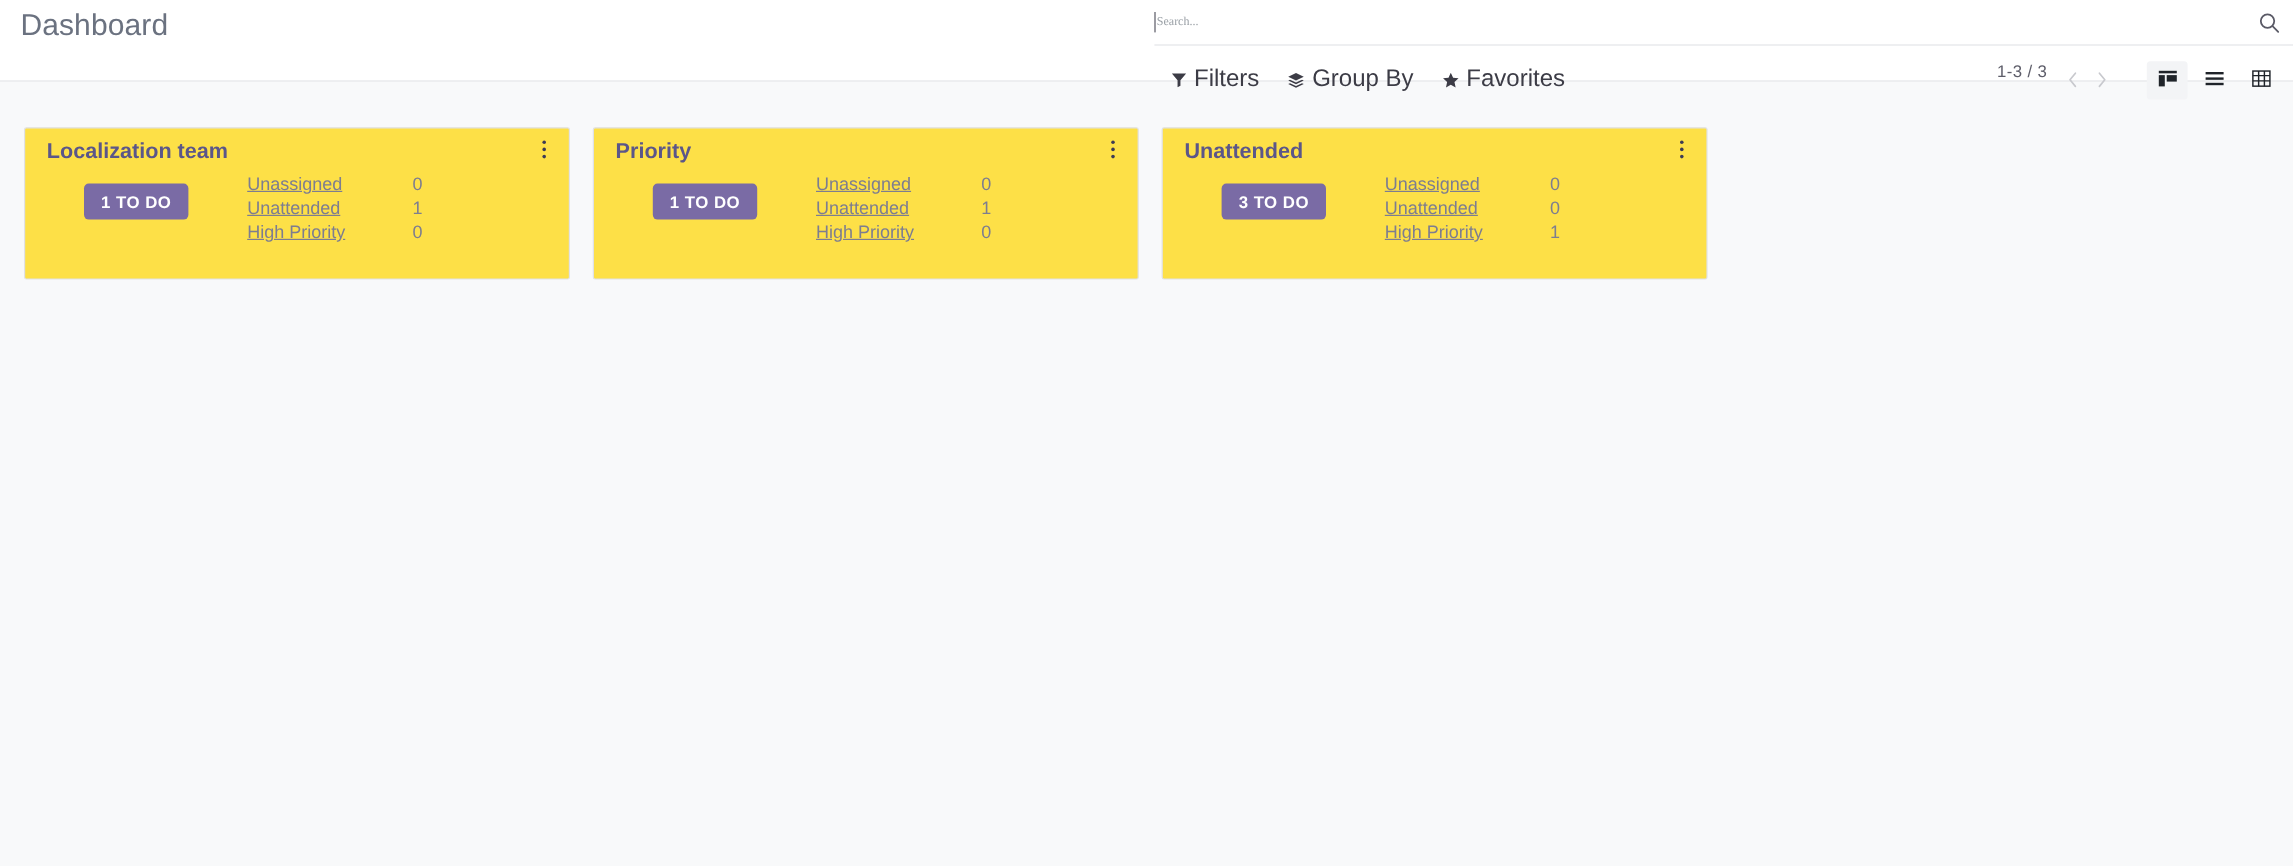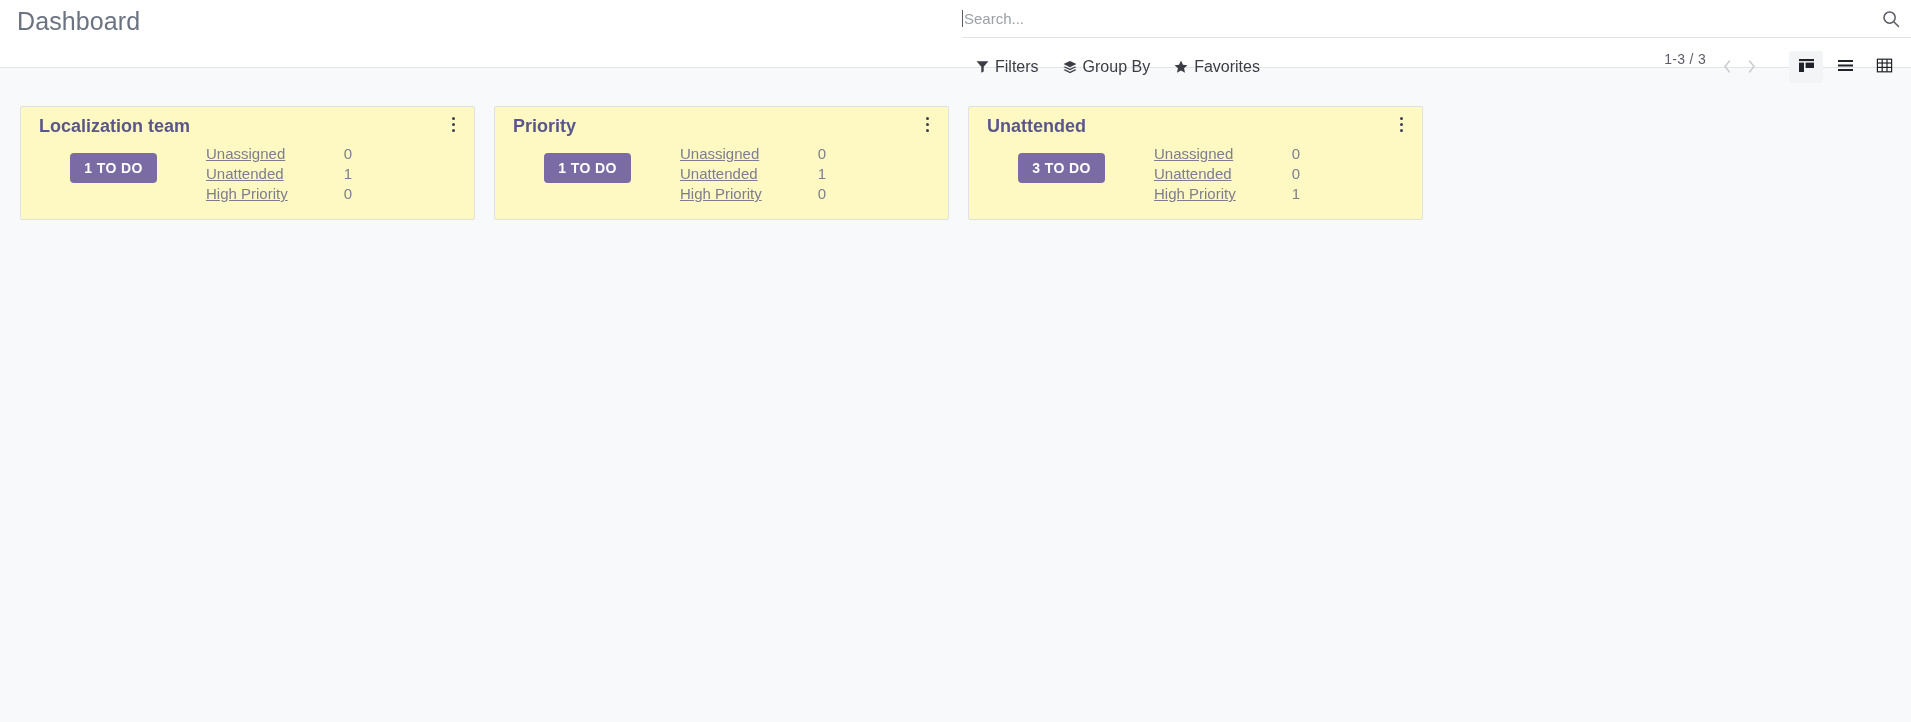--- a/index.html
+++ b/index.html
@@ -52,22 +52,22 @@
     width: 1px;
     height: 17px;
     background: #5a5a66;
     margin-right: 1px;
     flex: 0 0 auto;
   }
   .search-input {
     border: 0;
     outline: none;
     background: transparent;
-    font-family: Liberation Sans, sans-serif;
-    font-size: 15px;
+    font-family: Liberation Serif, serif;
+    font-size: 10px;
     color: #3c3c46;
     flex: 1 1 auto;
     padding: 0;
     height: 24px;
     line-height: 24px;
   }
   .search-input::placeholder { color: #9aa0a6; opacity: 1; }
   .search-icon {
     flex: 0 0 auto;
     width: 40px;
@@ -92,21 +92,21 @@
   .filter-group {
     display: flex;
     align-items: center;
     gap: 22px;
     margin-left: 13px;
   }
   .filter-btn {
     display: inline-flex;
     align-items: center;
     gap: 6px;
-    font-size: 16px;
+    font-size: 20px;
     color: #3c3c46;
     cursor: pointer;
     white-space: nowrap;
     background: transparent;
     border: 0;
     padding: 3px 1px;
     font-family: "Liberation Sans", sans-serif;
   }
   .filter-btn svg { display: block; }
 
@@ -148,22 +148,22 @@
   .kanban {
     position: absolute;
     left: 0; top: 96px; right: 0; bottom: 0;
     background: #F8F9FA;
     padding: 10px 0 0 20px;
     box-sizing: border-box;
   }
   .card-row { display: flex; flex-wrap: wrap; }
   .card {
     width: 455px;
-    height: 114px;
-    background: #fef9c3;
+    height: 127px;
+    background: #fde047;
     border: 1px solid #e0e1e6;
     border-radius: 2px;
     box-sizing: border-box;
     position: relative;
     margin-right: 19px;
     cursor: pointer;
   }
   .card-title {
     position: absolute;
     left: 18px;

